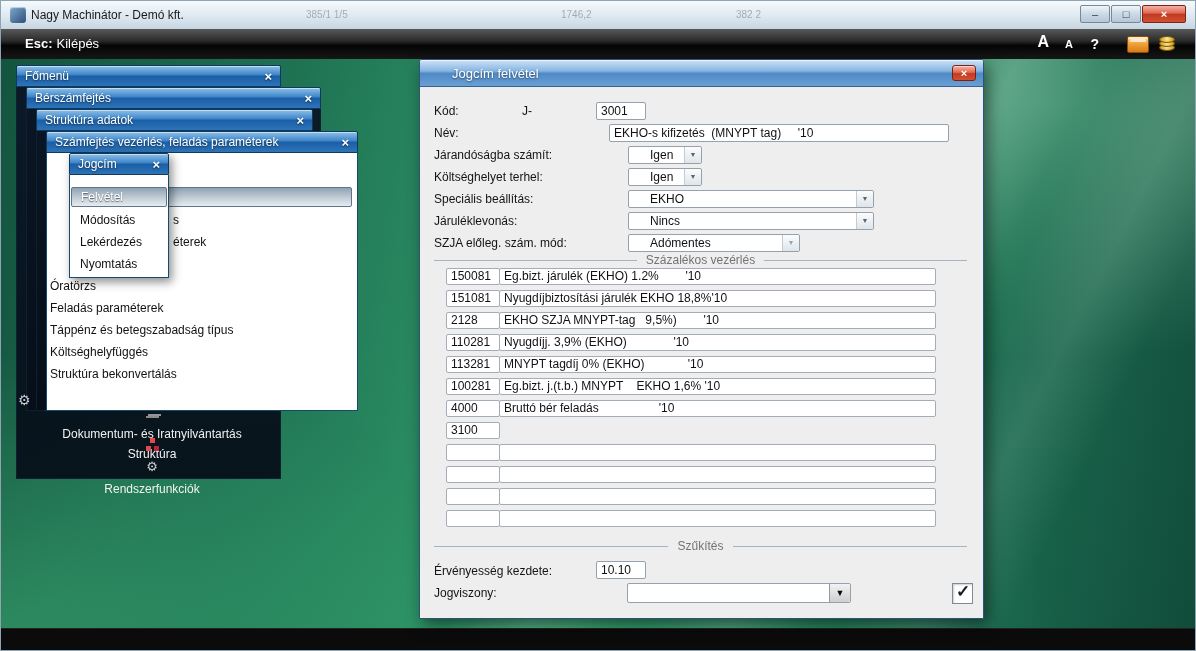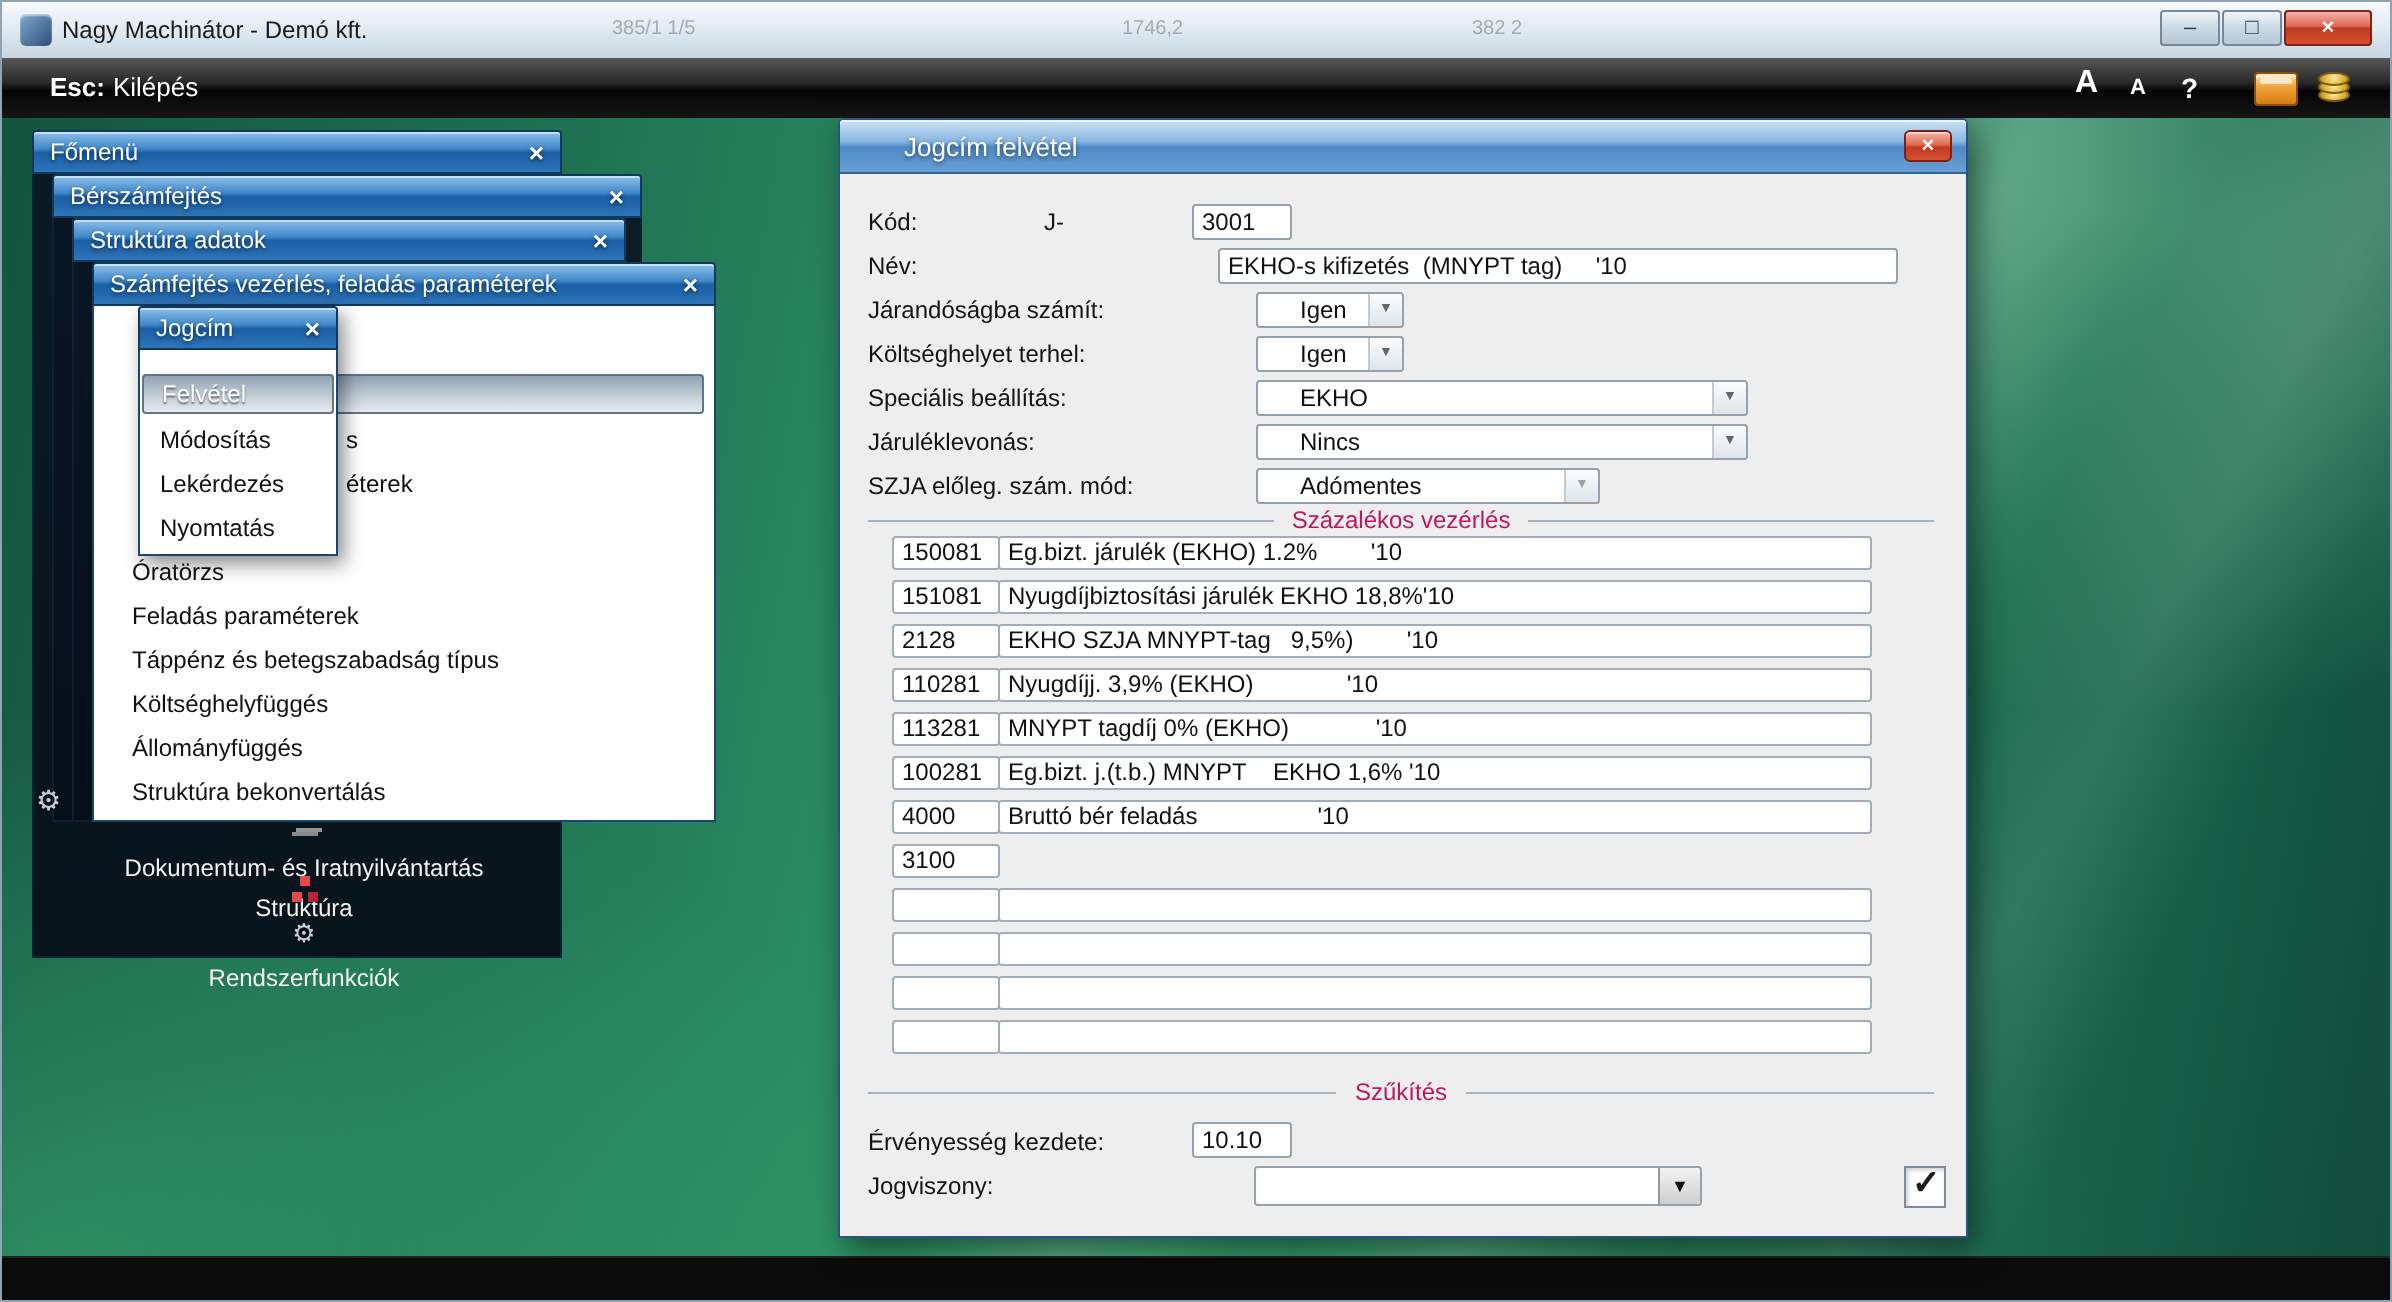--- a/index.html
+++ b/index.html
@@ -45,40 +45,40 @@
   .documents-icon{width:11px;height:13px;background:linear-gradient(#ffffff,#d8d8d8);border:1px solid #8a8a8a;box-shadow:2px -2px 0 rgba(255,255,255,.55);}
   .structure-icon{position:relative;width:13px;height:13px;}
   .structure-icon::before{content:"";position:absolute;left:4px;top:0;width:5px;height:5px;background:#e8474b;box-shadow:-4px 8px 0 #e8474b,4px 8px 0 #b5243a;}
   .gear-glyph{color:#c6cdd5;font-size:13px;line-height:1;text-shadow:0 1px 1px rgba(0,0,0,.6);}
   .sliver-gear{position:absolute;left:17px;top:392px;z-index:14;font-size:14px;}
 
   .p4-body{position:absolute;left:0;right:0;top:22px;bottom:0;background:#fff;box-sizing:border-box;border:1px solid #16496f;border-top:none;}
   .sel-bar{position:absolute;height:20px;box-sizing:border-box;border:1px solid #60748a;border-radius:2px;background:linear-gradient(#8fa2b2 0%,#b9c6d0 45%,#e6ecf0 100%);color:#fff;font-size:12px;line-height:18px;padding-left:9px;text-shadow:0 1px 1px rgba(60,70,80,.8);overflow:hidden;}
   .p4-frag{position:absolute;font-size:12px;color:#111;height:22px;line-height:22px;}
   .p4-items{position:absolute;left:1px;right:1px;}
-  .plain-item{height:22px;line-height:22px;padding-left:19px;font-size:12px;color:#111;}
+  .plain-item{height:22px;line-height:22px;padding-left:3px;font-size:12px;color:#111;}
 
   .jogcim-win{position:absolute;z-index:15;box-shadow:3px 4px 9px rgba(0,0,0,.45);}
   .jw-body{position:absolute;left:0;right:0;top:22px;bottom:0;background:#fff;box-sizing:border-box;border:1px solid #16496f;border-top:none;}
   .jw-item{position:absolute;left:1px;right:1px;height:22px;line-height:22px;padding-left:10px;font-size:12px;color:#111;}
 
   
   .dialog{position:absolute;left:418px;top:58px;width:565px;height:560px;z-index:20;background:#eeeeee;box-sizing:border-box;border:1px solid #2a547e;border-radius:3px 3px 0 0;box-shadow:4px 6px 16px rgba(0,0,0,.5);}
   .dialog-hdr{position:absolute;left:0;top:0;right:0;height:26px;border-radius:2px 2px 0 0;background:linear-gradient(#cfe3f6 0%,#86b5e2 42%,#4f8ac6 52%,#699fd3 100%);box-shadow:inset 0 1px 0 rgba(255,255,255,.6);border-bottom:1px solid #35638f;}
   .dialog-title{position:absolute;left:32px;top:6px;color:#fff;font-size:13px;text-shadow:0 1px 2px rgba(0,0,0,.5);}
   .dialog-close{position:absolute;right:7px;top:5px;width:24px;height:16px;box-sizing:border-box;border:1px solid #7c2013;border-radius:3px;background:linear-gradient(#f6b3a8 0%,#e06a50 45%,#c23a22 55%,#d4512e 100%);color:#fff;font-size:11px;font-weight:bold;line-height:14px;text-align:center;box-shadow:inset 0 1px 0 rgba(255,255,255,.5);}
   .lbl{position:absolute;left:14px;font-size:12px;color:#141414;white-space:pre;}
   .tb{position:absolute;box-sizing:border-box;height:18px;background:#fff;border:1px solid #95a1ad;border-radius:2px;font-size:12px;line-height:16px;padding:0 4px;color:#111;white-space:pre;overflow:hidden;}
   .combo{position:absolute;box-sizing:border-box;height:18px;background:#fff;border:1px solid #95a1ad;border-radius:2px;font-size:12px;line-height:16px;padding:0 20px 0 21px;color:#111;white-space:pre;margin-left:32px;}
   .combo .arr{position:absolute;right:0;top:0;bottom:0;width:16px;display:flex;align-items:center;justify-content:center;font-size:7px;color:#5a6570;background:linear-gradient(#fbfcfd,#dfe5ea);border-left:1px solid #c3cbd2;border-radius:0 2px 2px 0;}
   .combo.disabledarr .arr{color:#9aa3ac;}
   .combo-classic .arr{width:20px;font-size:9px;color:#0a0a0a;background:linear-gradient(#f2f2f2,#cfcfcf);border-left:1px solid #8f9aa5;}
   .sect{position:absolute;left:14px;right:16px;display:flex;align-items:center;gap:9px;}
   .sect .ln{flex:1;height:1px;background:#a4b4c4;}
-  .sect .tx{color:#be185d;font-size:12px;}
+  .sect .tx{color:#737373;font-size:12px;}
   .grid-row{position:absolute;left:0;right:0;height:17px;}
   .cell{position:absolute;box-sizing:border-box;height:17px;background:#fff;border:1px solid #a3adb8;border-radius:2px;font-size:12px;line-height:15px;padding:0 4px;color:#111;white-space:pre;overflow:hidden;}
   .cc{left:26px;width:54px;}
   .cn{left:79px;width:437px;}
   .checkbox{position:absolute;left:532px;top:523px;width:21px;height:21px;box-sizing:border-box;background:#fff;border:1px solid #7f8b96;box-shadow:inset 1px 1px 2px rgba(0,0,0,.2);}
   .checkbox .mark{position:absolute;left:3px;top:-3px;font-size:17px;font-weight:bold;color:#1c1c1c;}
 </style>
 </head>
 <body>
 
@@ -161,21 +161,20 @@
     </div>
     <div class="p4-body"></div>
     <div class="sel-bar" style="left:26px;right:6px;top:56px">Jogcím</div>
     <span class="p4-frag" style="left:127px;top:78px">s</span>
     <span class="p4-frag" style="left:127px;top:100px">éterek</span>
     <div class="p4-items" style="top:144px">
       <div class="plain-item">Óratörzs</div>
       <div class="plain-item">Feladás paraméterek</div>
       <div class="plain-item">Táppénz és betegszabadság típus</div>
       <div class="plain-item">Költséghelyfüggés</div>
-      <div class="plain-item">Állományfüggés</div>
       <div class="plain-item">Struktúra bekonvertálás</div>
     </div>
   </div>
 
   <span class="gear-glyph sliver-gear">⚙</span>
 
   <div class="jogcim-win menu-panel" style="left:68px;top:152px;width:100px;height:125px">
     <div class="panel-hdr">
       <span>Jogcím</span>
       <span class="panel-close">×</span>

